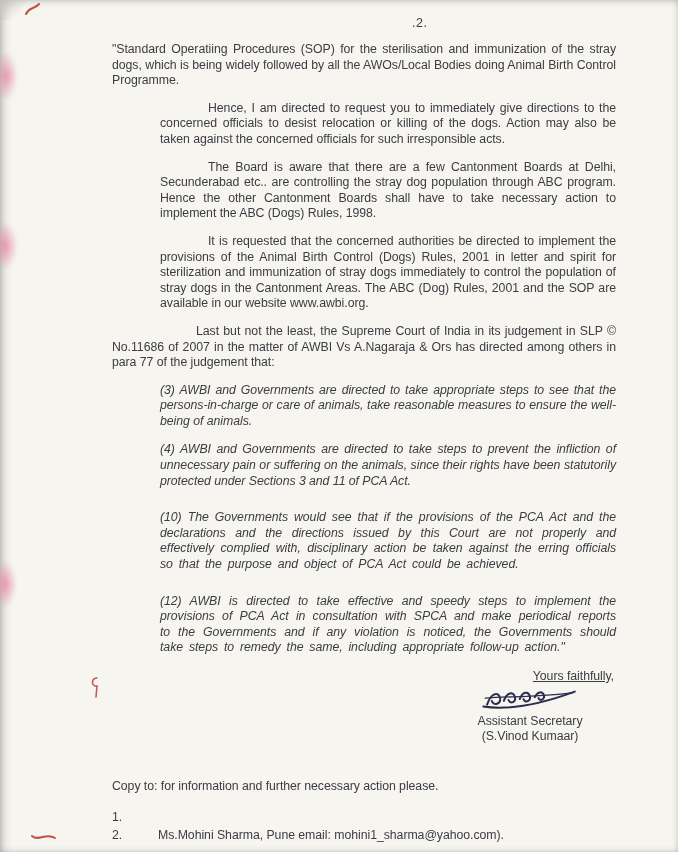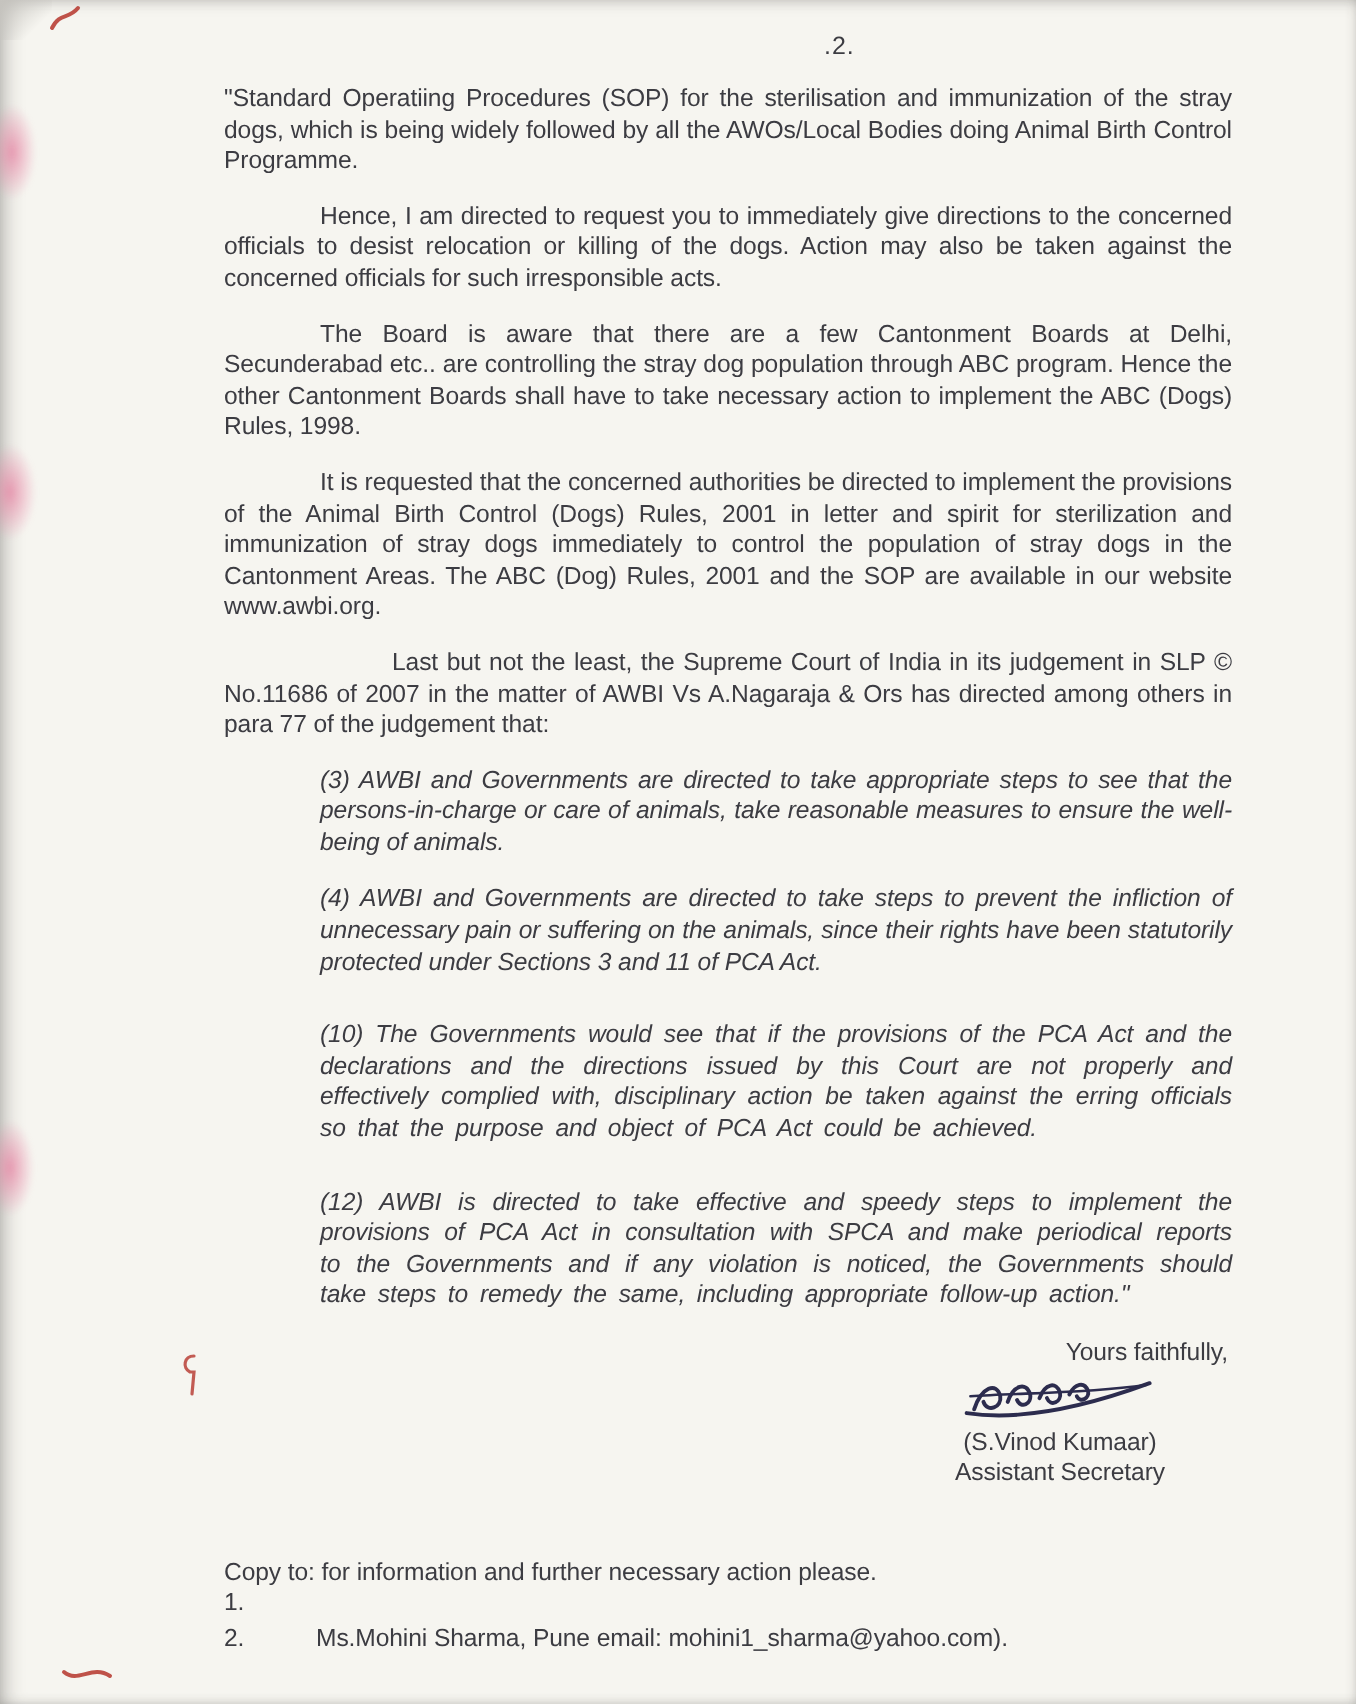--- a/index.html
+++ b/index.html
@@ -23,39 +23,39 @@
   }
   .page-number {
     position: absolute; left: 412px; top: 16px;
     font-size: 12.5px; letter-spacing: .5px;
   }
   .content {
     position: absolute; left: 112px; right: 62px; top: 42px;
     font-size: 12.3px; line-height: 15.6px; letter-spacing: -0.05px;
   }
   .para { margin: 0 0 12px 0; text-align: justify; }
-  .indent1 { text-indent: 48px; }
+  .indent1 { text-indent: 48px; margin-left: 48px; }
   .indent2 { text-indent: 84px; }
   .quote {
     margin: 0 0 13px 48px;
     font-style: italic;
     text-align: justify;
   }
   .quote.wide { word-spacing: 2.5px; margin-top: 21px; }
   .request-line { margin: 2px 0 10px 0; white-space: nowrap; }
   .web-link { cursor: pointer; color: inherit; }
   .closing {
     margin: 4px 0 0 auto;
     width: 172px;
     text-align: center;
   }
-  .closing .valediction { text-align: right; padding-right: 2px; }
+  .closing .valediction { text-align: right; padding-right: 2px; text-decoration: underline; }
   .signature-wrap { height: 28px; margin: 1px 0 0 0; text-align: center; }
   .copy-block { margin-top: 34px; }
-  .copy-heading { }
+  .copy-heading { margin-bottom: 16px; }
   .copy-item { display: flex; margin-bottom: 2px; }
   .copy-item .num { width: 46px; flex: 0 0 46px; }
   
   .smudge {
     position: absolute;
     border-radius: 50%;
     background: radial-gradient(closest-side, rgba(230,122,157,.7), rgba(230,122,157,0));
     filter: blur(1.2px);
   }
   .smudge.s1 { left: -6px; top: 52px;  width: 24px; height: 48px; }
@@ -117,22 +117,22 @@
           <g fill="none" stroke="#2c2c4e" stroke-width="2.1" stroke-linecap="round">
             <path d="M6 20 C10 8 18 5 20 13 C21 19 13 22 11 16"></path>
             <path d="M24 16 C27 7 34 5 36 12 C37 17 31 20 29 15"></path>
             <path d="M41 14 C44 6 50 5 52 11 C53 16 47 19 45 14"></path>
             <path d="M57 12 C60 6 65 5 67 10 C68 14 63 17 61 13"></path>
             <path d="M2 22 C28 26 62 20 100 6"></path>
             <path d="M4 13 C30 11 62 12 98 7" stroke-width="1.4"></path>
           </g>
         </svg>
       </div>
+      <div>Assistant Secretary</div>
       <div>(S.Vinod Kumaar)</div>
-      <div>Assistant Secretary</div>
     </div>
 
     <div class="copy-block">
       <div class="copy-heading">Copy to: for information and further necessary action please.</div>
 
       <div class="copy-item">
         <span class="num">1.</span>
       </div>
 
       <div class="copy-item">

